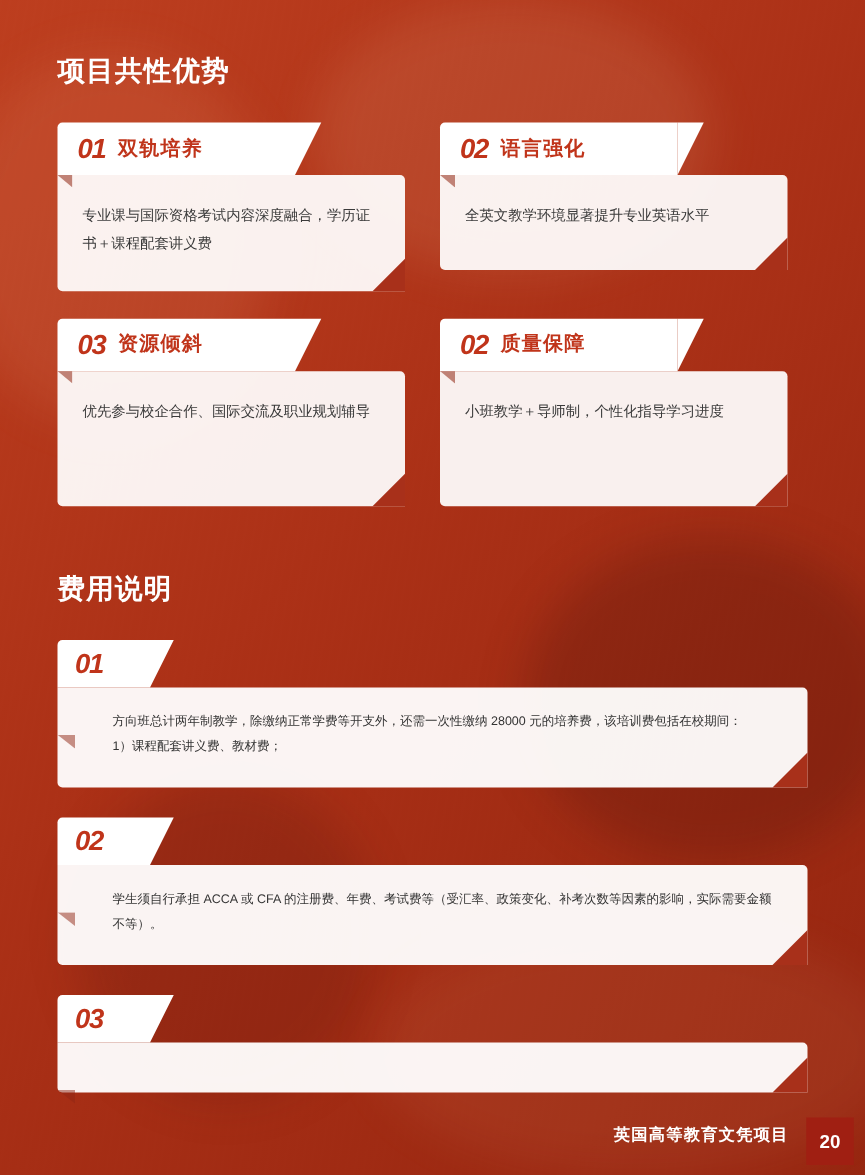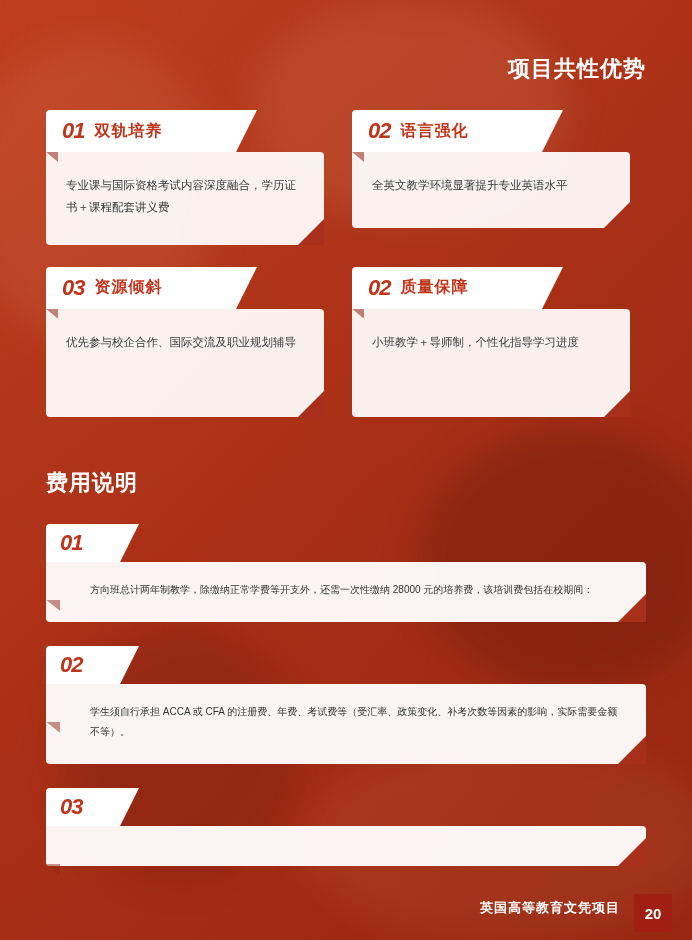--- a/index.html
+++ b/index.html
@@ -45,21 +45,21 @@
     padding: 0 46px;
   }
 
   h2.section-title {
     color: #ffffff;
     font-size: 22px;
     font-weight: bold;
     letter-spacing: 1px;
     margin: 0;
   }
-  .title-advantages { padding-top: 54px; text-align: right; }
+  .title-advantages { padding-top: 42px; }
   .title-fees { padding-top: 51px; }
 
   
   .adv-grid {
     display: flex;
     flex-wrap: wrap;
     gap: 22px 28px;
     margin-top: 26px;
   }
   .adv-card {
@@ -195,21 +195,21 @@
     width: 14px;
     height: 11px;
     background: #8f2613;
     opacity: .5;
     clip-path: polygon(0 0, 100% 0, 100% 100%);
   }
 
   
   .footer {
     position: absolute;
-    right: 12px;
+    right: 1px;
     bottom: 0;
     display: flex;
     align-items: center;
     z-index: 5;
   }
   .footer-text {
     color: #ffffff;
     font-size: 13px;
     font-weight: bold;
     letter-spacing: 1px;
@@ -287,20 +287,21 @@
     <h2 class="section-title title-fees">费用说明</h2>
 
     <div class="fee-list">
 
       <div class="fee-item">
         <div class="fee-head">
           <span class="fee-num">01</span>
         </div>
         <div class="fee-body">
           <p>方向班总计两年制教学，除缴纳正常学费等开支外，还需一次性缴纳 28000 元的培养费，该培训费包括在校期间：</p>
+          <p>1）课程配套讲义费、教材费；</p>
           <div class="fee-tab"></div>
         </div>
       </div>
 
       <div class="fee-item">
         <div class="fee-head">
           <span class="fee-num">02</span>
         </div>
         <div class="fee-body">
           <p>学生须自行承担 ACCA 或 CFA 的注册费、年费、考试费等（受汇率、政策变化、补考次数等因素的影响，实际需要金额不等）。</p>

